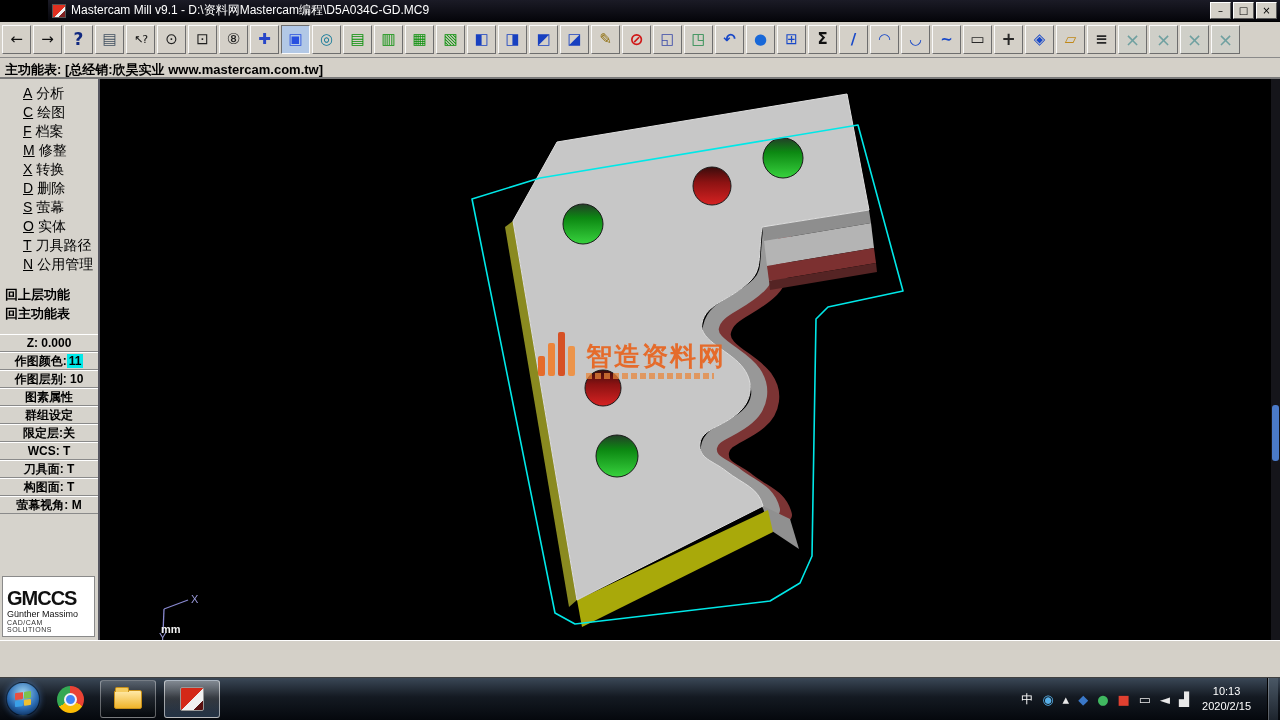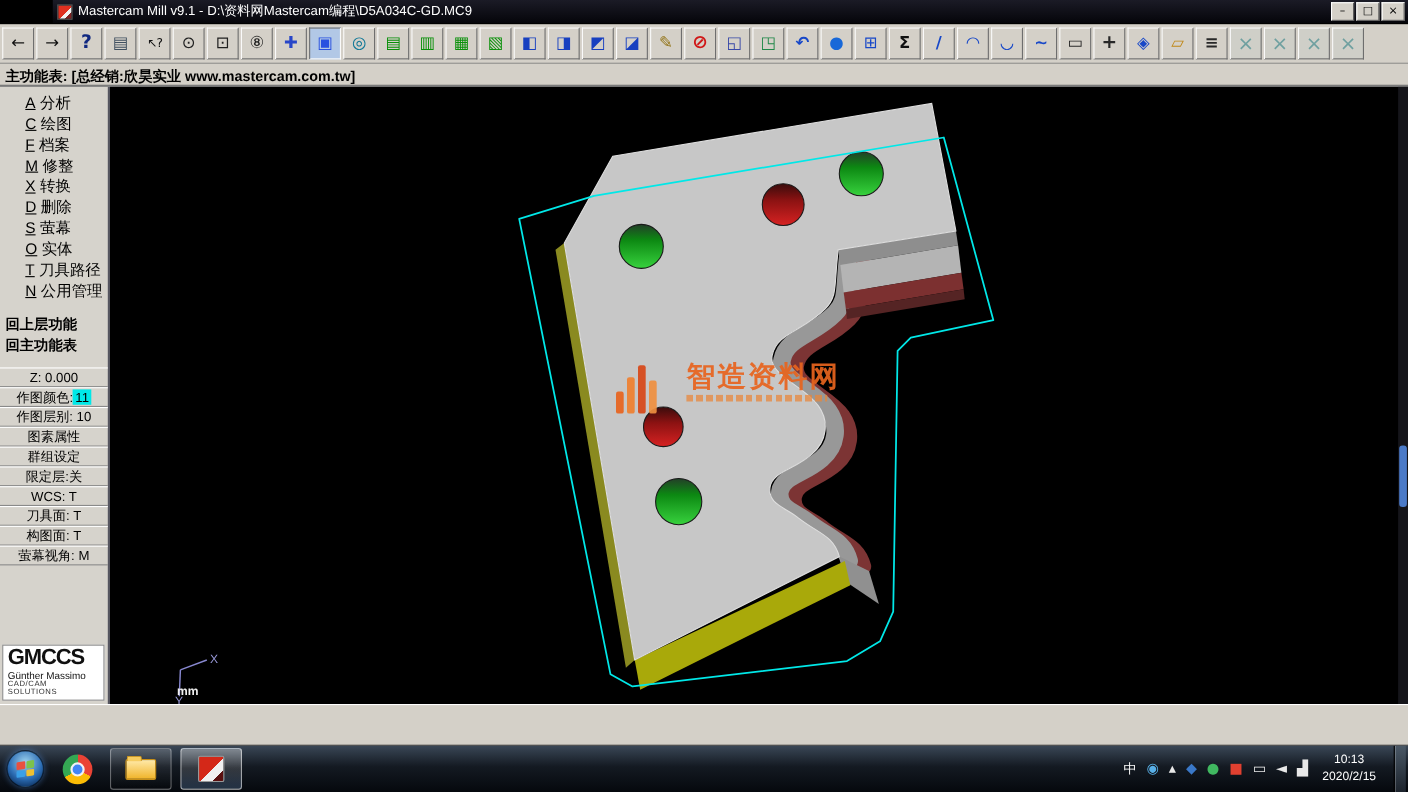--- a/index.html
+++ b/index.html
@@ -53,37 +53,37 @@
   
   .sidebar {
     position:absolute; top:79px; left:0; width:100px; height:561px;
     background:#d6d3cc; border-right:2px solid #55555f; padding-top:5px; color:#000;
   }
   .menu-item { height:19px; line-height:19px; padding-left:23px; font-size:14px; font-weight:normal; white-space:nowrap; }
   .hotkey { text-decoration:underline; margin-right:4px; }
   .spacer { height:11px; }
   .nav-item { height:19px; line-height:19px; padding-left:5px; font-size:13px; font-weight:bold; white-space:nowrap; }
   .status-row {
-    height:18px; line-height:17px; text-align:center; font-size:12px; font-weight:normal;
+    height:18px; line-height:17px; text-align:center; font-size:12px; font-weight:bold;
     border-top:1px solid #ffffff; border-bottom:1px solid #8a8a8a; white-space:nowrap;
   }
   .color-value { background:#00e8e8; padding:0 2px; }
   .gmccs {
     position:absolute; left:2px; right:3px; bottom:3px; background:#ffffff;
-    border:1px solid #8a8a8a; padding:1px 4px 3px 4px;
+    border:1px solid #8a8a8a; padding:11px 4px 3px 4px;
   }
   .gmccs-title { font-size:20px; font-weight:bold; letter-spacing:-1px; color:#101010; line-height:1.05; }
   .gmccs-line1 { font-size:9px; font-weight:normal; color:#101010; }
   .gmccs-line2 { font-size:7px; color:#303030; letter-spacing:0.5px; }
 
   
   .viewport { position:absolute; top:79px; left:100px; width:1180px; height:561px; background:#000; }
   .viewport svg.scene { position:absolute; inset:0; }
   .watermark {
-    position:absolute; left:458px; top:250px; display:flex; align-items:flex-start; gap:24px;
+    position:absolute; left:436px; top:250px; display:flex; align-items:flex-end; gap:8px;
     opacity:0.92; pointer-events:none;
   }
   .wm-text { font-size:26px; font-weight:bold; color:#e8641e; letter-spacing:2px; line-height:1; }
   .wm-sub { margin-top:4px; width:128px; height:6px;
     background:repeating-linear-gradient(90deg,#e8863a 0 6px, transparent 6px 9px); opacity:.8; }
   .gnomon { position:absolute; left:50px; top:510px; }
   .units-label { position:absolute; left:14px; top:544px; color:#f0f0f0; font-size:11px; font-weight:bold;margin-left:47px; }
   .vp-scrollbar { position:absolute; right:0; top:0; width:9px; height:561px; background:#15151a; }
   .vp-thumb { position:absolute; left:1px; top:326px; width:7px; height:56px; background:#4a7ac8; border-radius:3px; }
 

